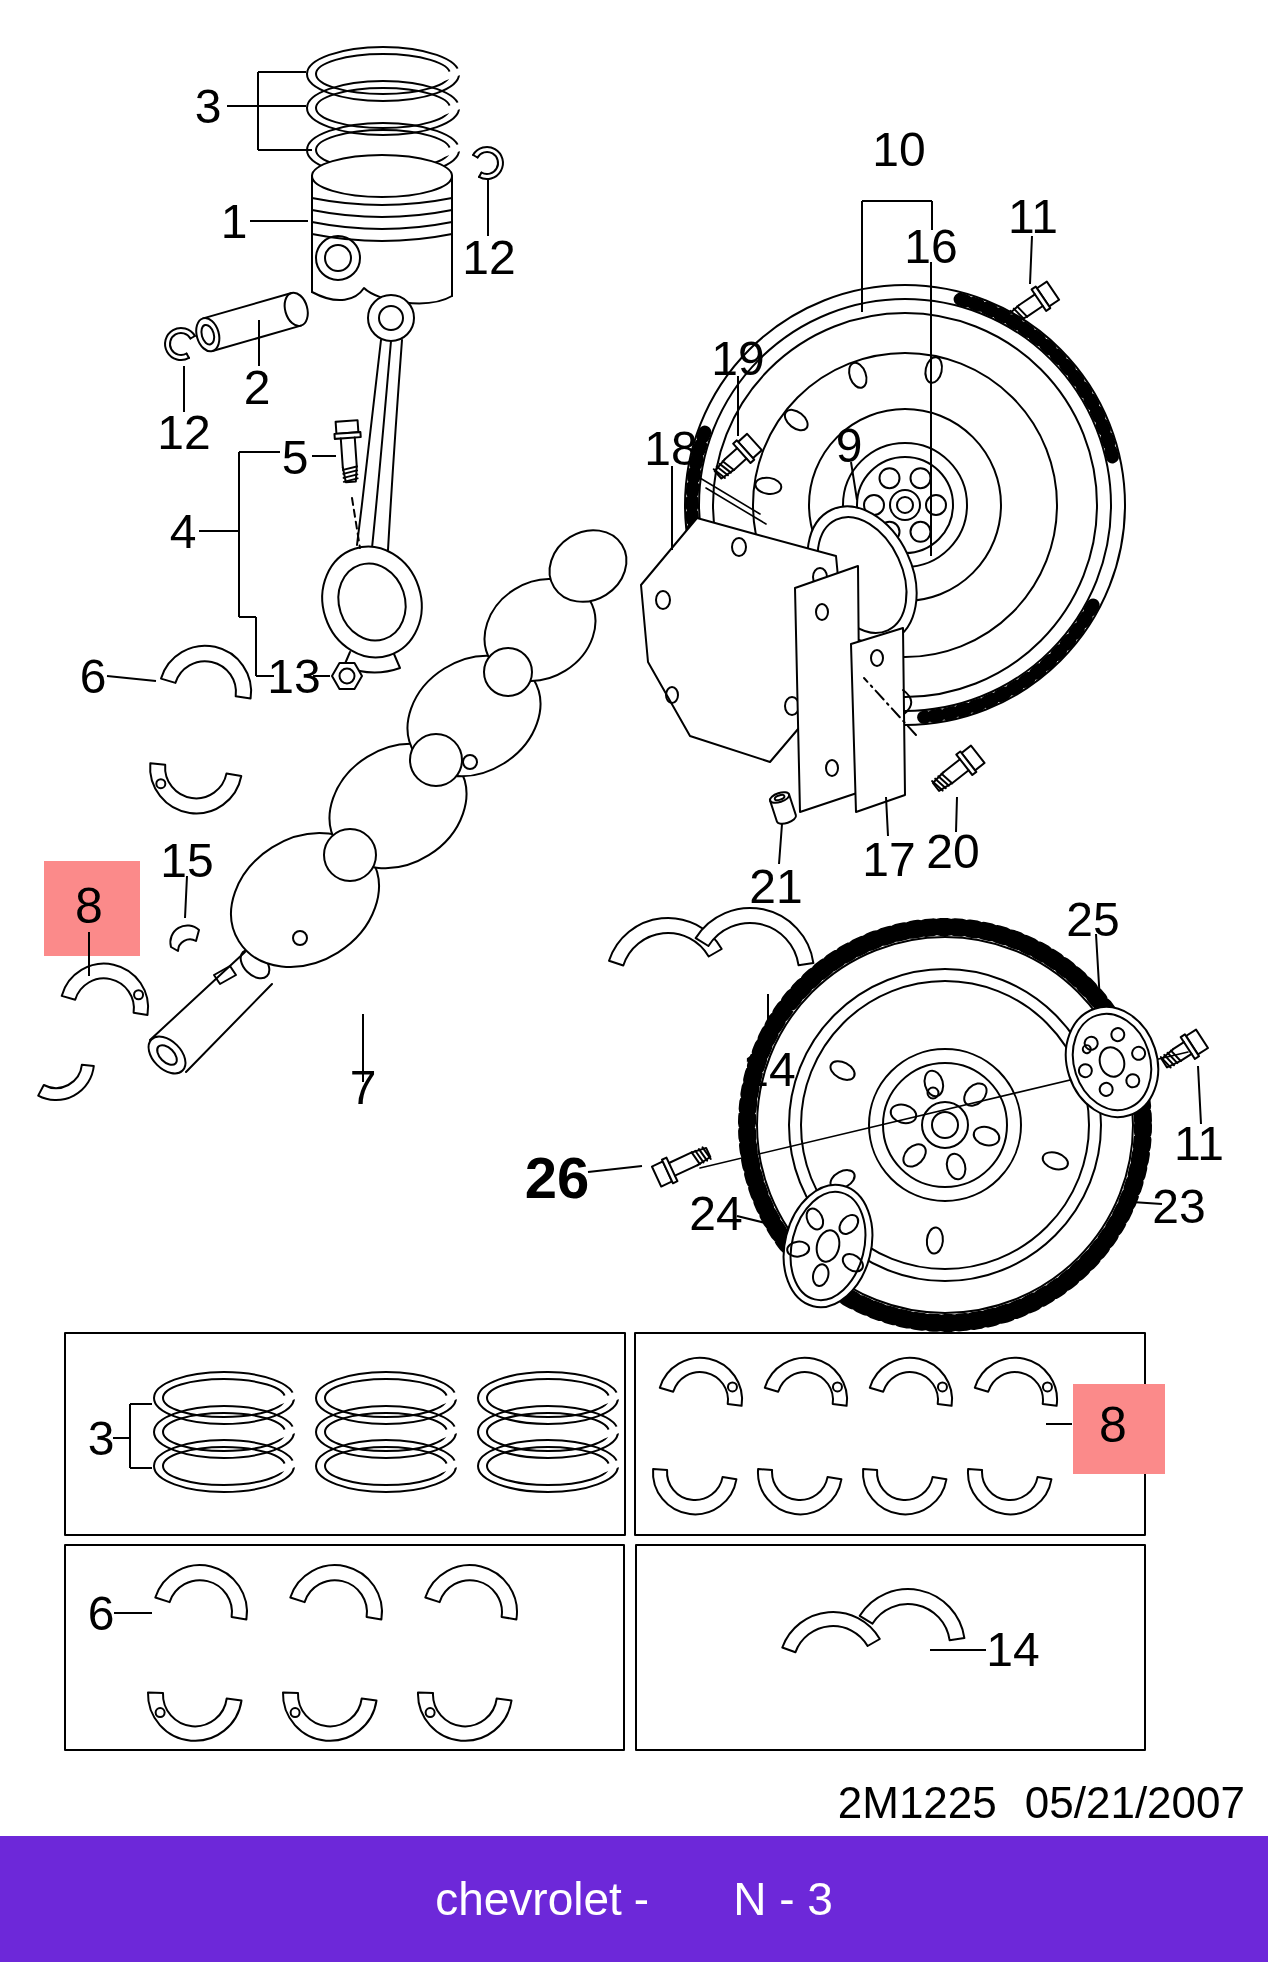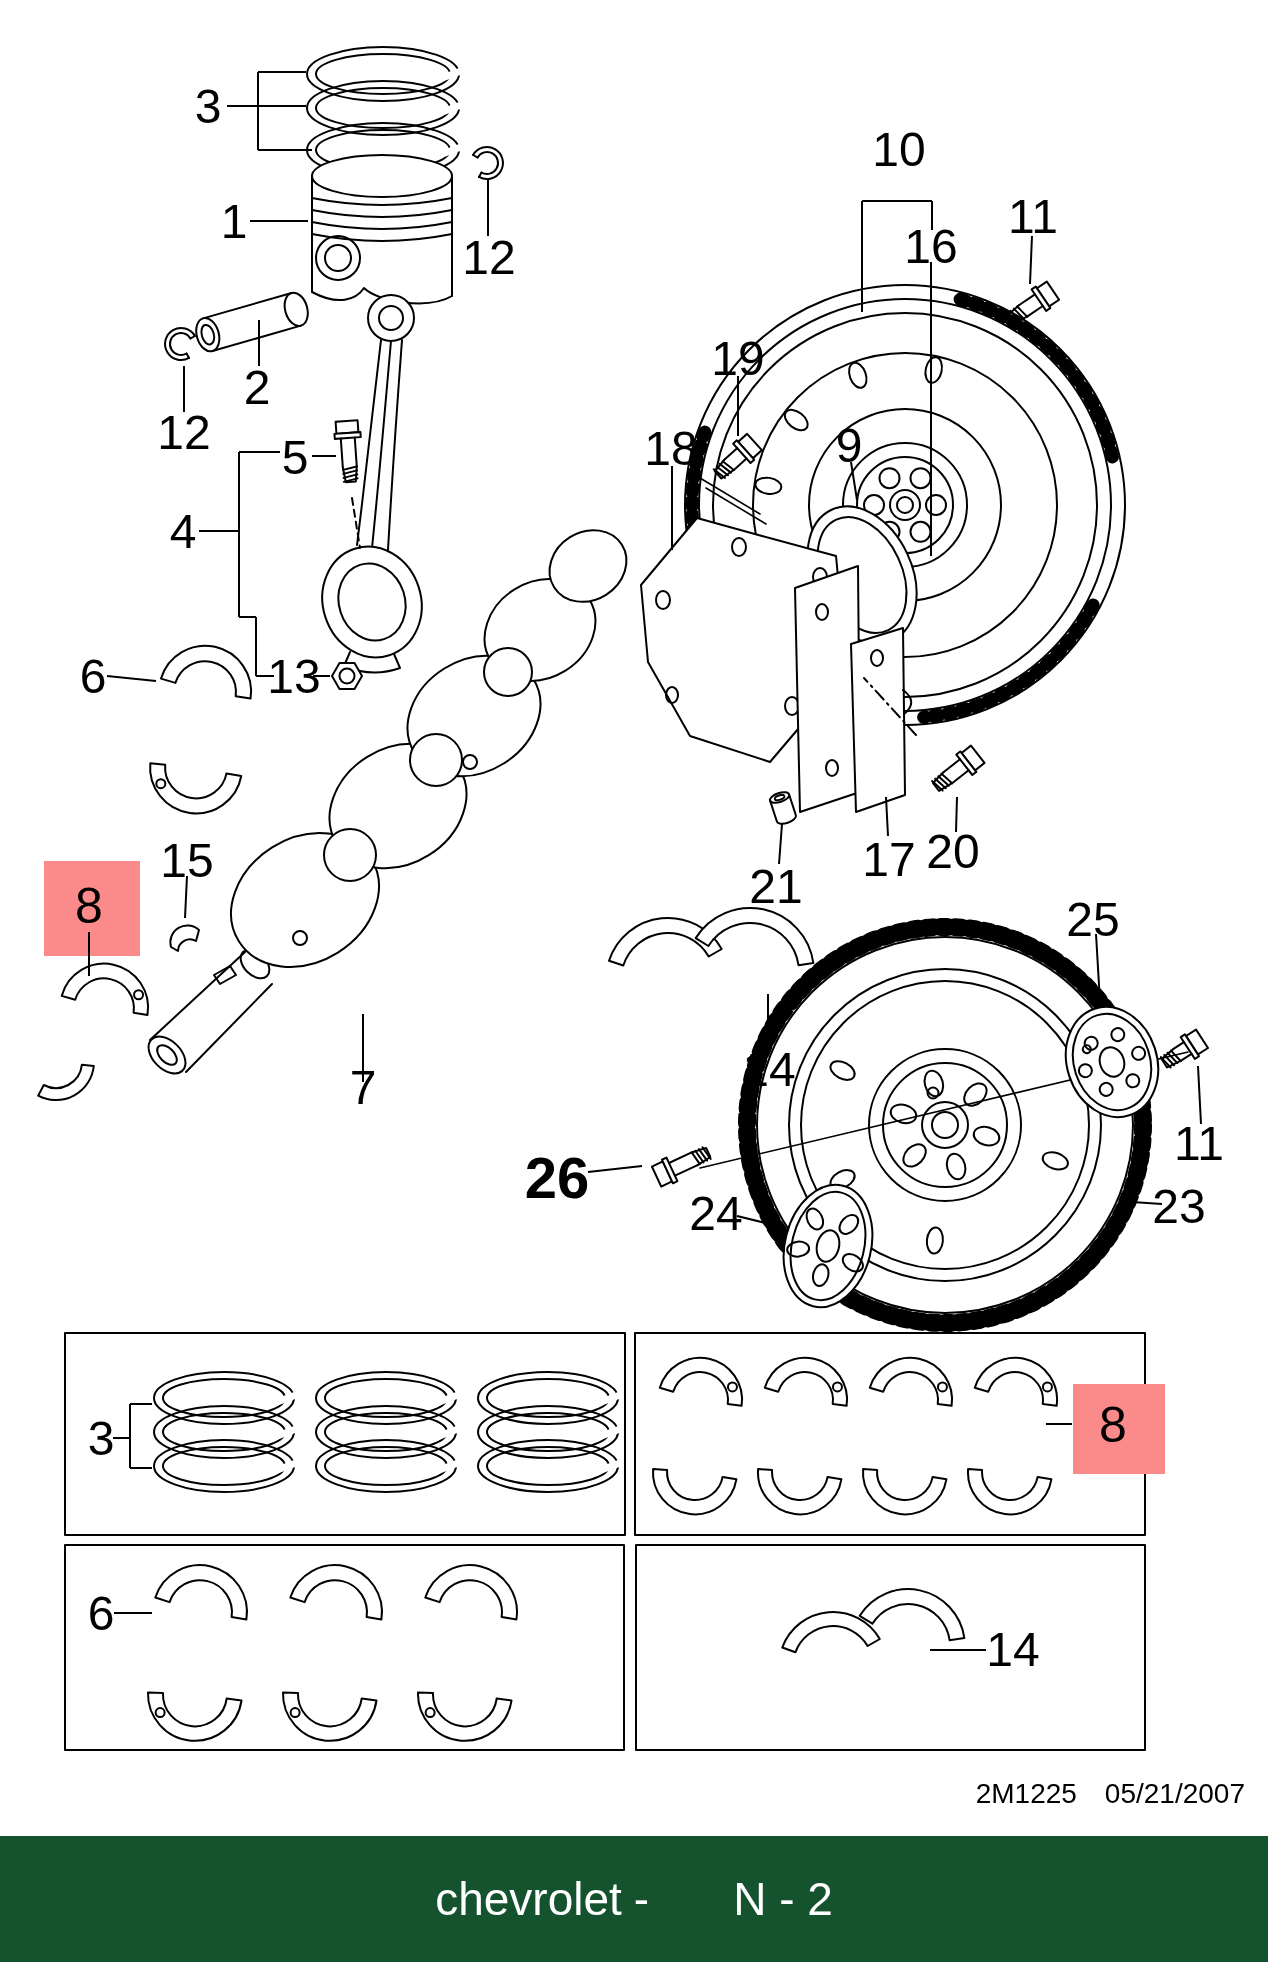--- a/index.html
+++ b/index.html
@@ -3,23 +3,23 @@
 <meta charset="utf-8">
 <style>
   html,body{margin:0;padding:0;background:#fff;}
   .page{position:relative;width:1268px;height:1962px;background:#fff;overflow:hidden;
         font-family:"Liberation Sans",sans-serif;}
   .page svg{position:absolute;left:0;top:0;}
   svg text{font-family:"Liberation Sans",sans-serif;font-size:48px;fill:#000;stroke:none;}
   svg text.big{font-size:58px;font-weight:700;}
   svg text.hl{font-size:50px;}
   .stamp{position:absolute;top:1778px;left:0;right:23px;text-align:right;
-         font-size:28px;color:#000;white-space:nowrap;}
+         font-size:44px;color:#000;white-space:nowrap;}
   .stamp span{margin-left:28px;}
-  .footer{position:absolute;left:0;bottom:0;width:1268px;height:126px;background:#14532d;
+  .footer{position:absolute;left:0;bottom:0;width:1268px;height:126px;background:#6d28d9;
           display:flex;align-items:center;justify-content:center;color:#fff;font-size:46px;}
   .footer .dash{margin:0 12px;}
   .footer .ref{margin-left:72px;}
 </style>
 </head>
 <body>
 
 <div class="page">
 
 <svg id="cv" width="1268" height="1836" viewBox="0 0 1268 1836">
@@ -393,15 +393,15 @@
   </g>
 </svg>
 
   <div class="stamp">
     <span>2M1225</span><span>05/21/2007</span>
   </div>
 
   <div class="footer">
     <span>chevrolet</span>
     <span class="dash">-</span>
-    <span class="ref">N - 2</span>
+    <span class="ref">N - 3</span>
   </div>
 </div>
 
 </body></html>

